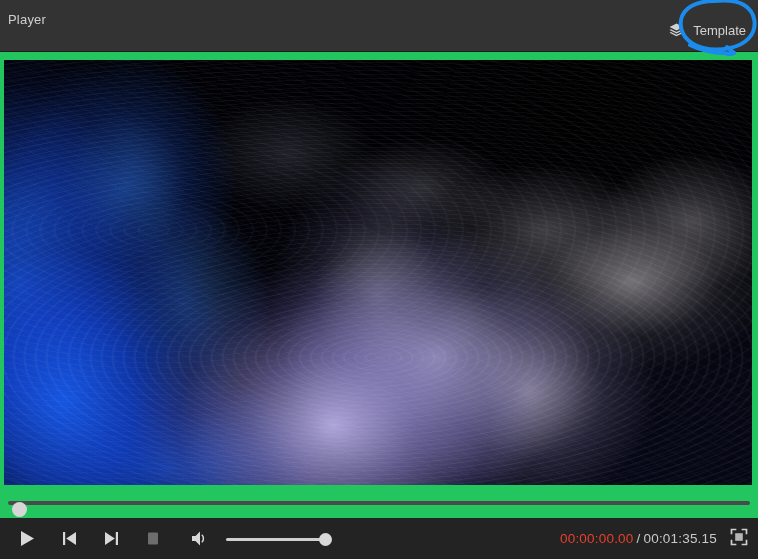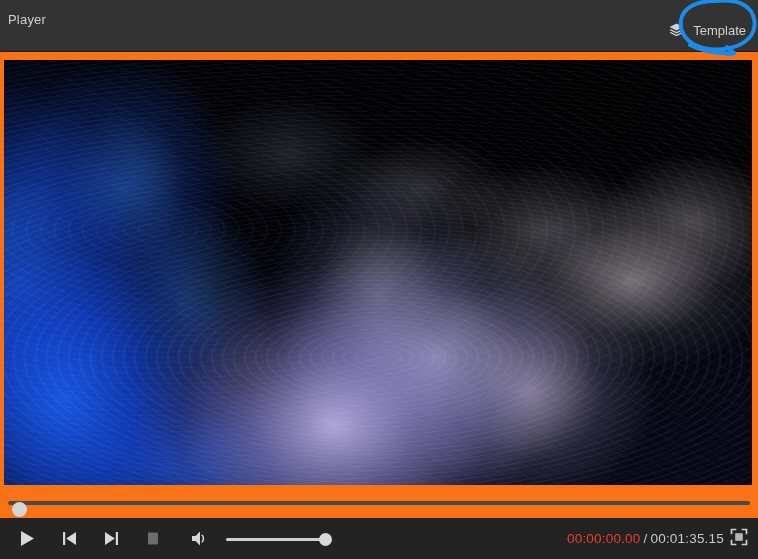--- a/index.html
+++ b/index.html
@@ -12,21 +12,21 @@
     height: 559px;
     overflow: hidden;
     font-family: "Liberation Sans", sans-serif;
     -webkit-font-smoothing: antialiased;
   }
 
   .app {
     position: relative;
     width: 758px;
     height: 559px;
-    background: #f97316;
+    background: #22c55e;
   }
 
   
   .header {
     position: absolute;
     left: 0; top: 0;
     width: 758px;
     height: 52px;
     background: #333333;
     border-bottom: 1px solid #1d1d1d;
@@ -225,21 +225,21 @@
     cursor: pointer;
   }
 
   .ctrl-right {
     position: absolute;
     right: 8px;
     top: 0;
     height: 41px;
     display: flex;
     align-items: center;
-    gap: 4px;
+    gap: 11px;
   }
   .timecode {
     font-family: "Liberation Sans", sans-serif;
     font-size: 13.5px;
     letter-spacing: .2px;
     white-space: nowrap;
   }
   .tc-current { color: #e8402a; }
   .tc-sep { color: #c9c9c9; margin: 0 3px; }
   .tc-total { color: #c9c9c9; }

